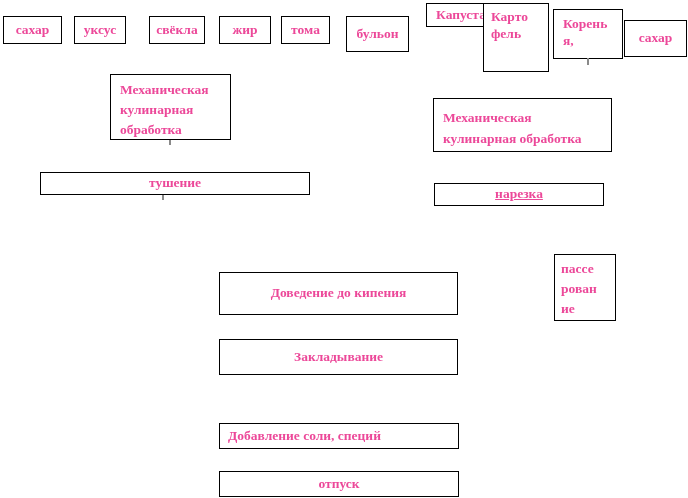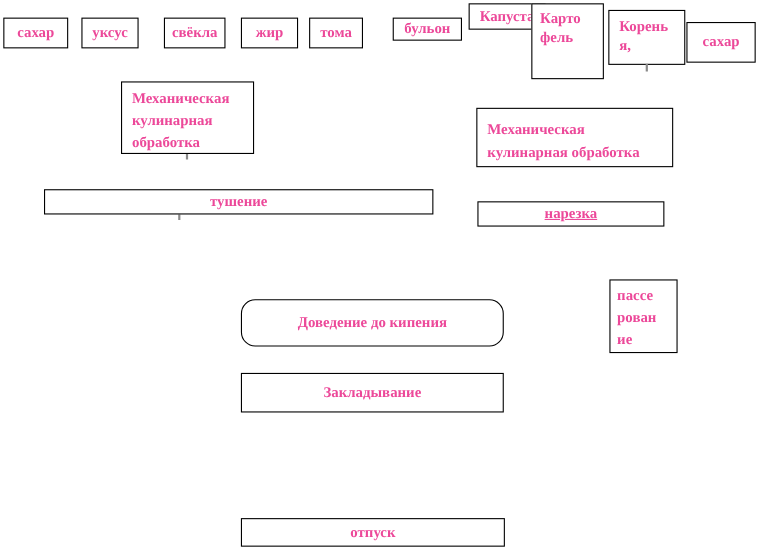--- a/index.html
+++ b/index.html
@@ -62,21 +62,21 @@
     </div>
   <div class="box" style="left:149px; top:16px; width:56px; height:28px;">
       <span class="line">свёкла</span>
     </div>
   <div class="box" style="left:219px; top:16px; width:52px; height:28px;">
       <span class="line">жир</span>
     </div>
   <div class="box" style="left:281px; top:16px; width:49px; height:28px;">
       <span class="line">тома</span>
     </div>
-  <div class="box" style="left:357px; top:16px; width:63px; height:21px;">
+  <div class="box" style="left:346px; top:16px; width:63px; height:36px;">
       <span class="line">бульон</span>
     </div>
   <div class="box" style="left:426px; top:3px;  width:70px; height:24px;">
       <span class="line">Капуста</span>
     </div>
 
   <div class="box left" style="left:483px; top:3px; width:66px; height:69px; padding:5px 0 12px 7px;">
     <span class="line">Карто</span>
     <span class="line">фель</span>
   </div>
@@ -98,40 +98,43 @@
     <span class="line">Механическая</span>
     <span class="line">кулинарная</span>
     <span class="line">обработка</span>
   </div>
 
   <div class="box left" style="left:433px; top:98px; width:179px; height:54px; padding:8px 0 0 9px; line-height:21px;">
     <span class="line">Механическая</span>
     <span class="line">кулинарная обработка</span>
   </div>
 
-  <div class="box" style="left:40px;  top:172px; width:354px; height:23px;">
+  <div class="box" style="left:40px;  top:172px; width:270px; height:23px;">
       <span class="line">тушение</span>
     </div>
 
   <div class="box" style="left:434px; top:183px; width:170px; height:23px;text-decoration:underline;">
       <span class="line">нарезка</span>
     </div>
 
   <div class="box left" style="left:554px; top:254px; width:62px; height:67px; padding:4px 0 0 6px; line-height:20px;font-family:Liberation Serif, serif;">
     <span class="line">пассе</span>
     <span class="line">рован</span>
     <span class="line">ие</span>
   </div>
 
-  <div class="box" style="left:219px; top:272px; width:239px; height:43px;border-radius:13px;">
+  <div class="box" style="left:219px; top:272px; width:239px; height:43px;">
       <span class="line">Доведение до кипения</span>
     </div>
 
   <div class="box" style="left:219px; top:339px; width:239px; height:36px;">
       <span class="line">Закладывание</span>
     </div>
 
+  <div class="box vcenter-left" style="left:219px; top:423px; width:240px; height:26px; padding-left:8px;">
+      <span class="line">Добавление соли, специй</span>
+    </div>
 
   <div class="box" style="left:219px; top:471px; width:240px; height:26px;">
       <span class="line">отпуск</span>
     </div>
 
 </div>
 
 </body></html>

